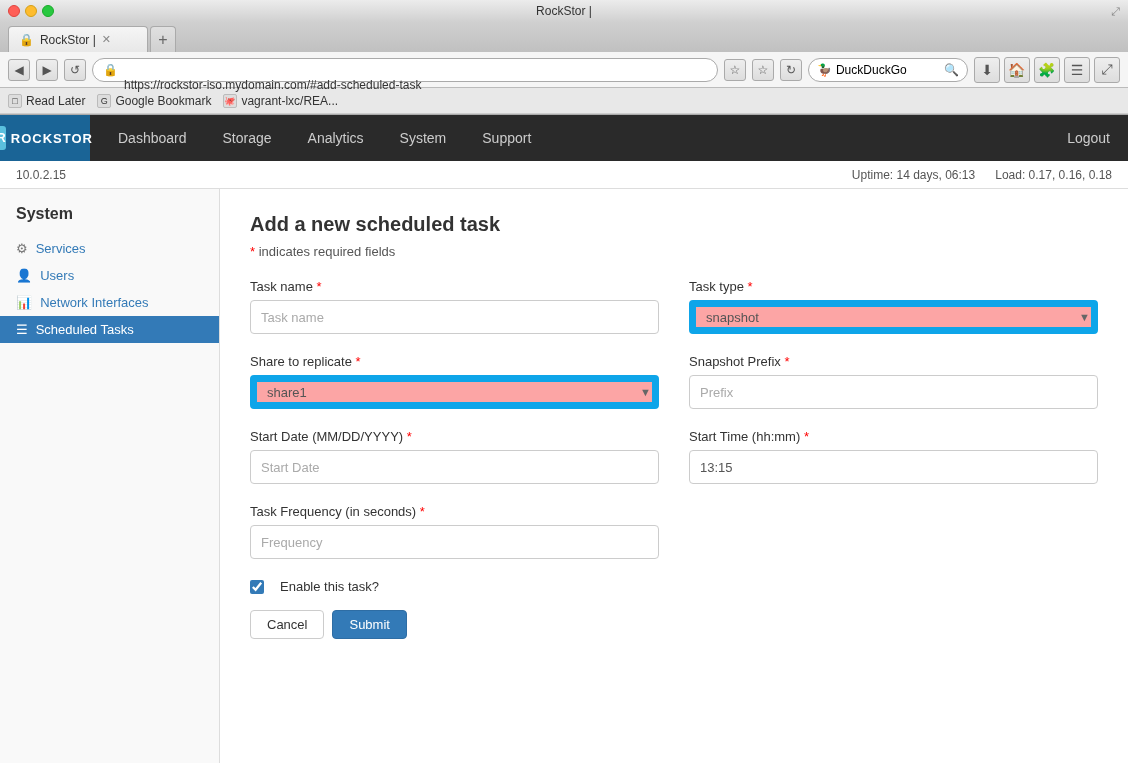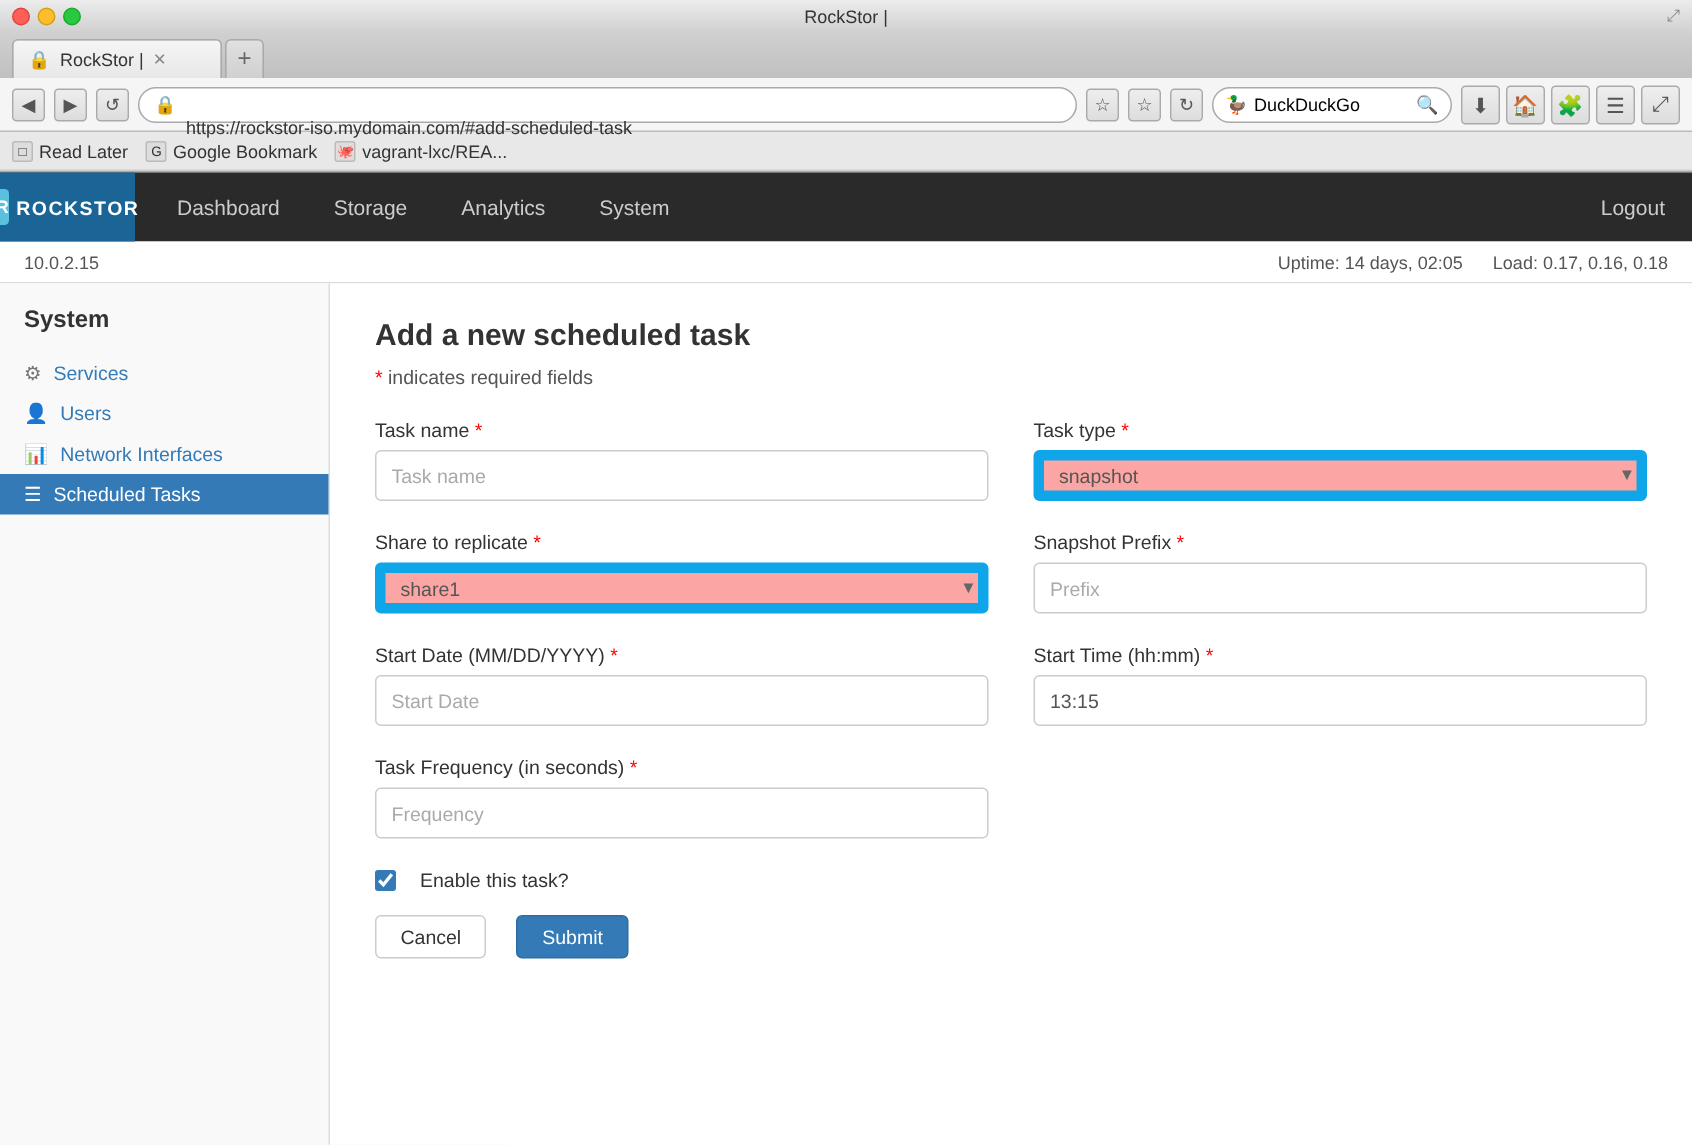--- a/index.html
+++ b/index.html
@@ -70,21 +70,21 @@
     .form-input { height: 34px; border: 1px solid #ccc; border-radius: 4px; padding: 0 10px; font-size: 13px; color: #555; background: white; width: 100%; }
     .form-input::placeholder { color: #aaa; }
     .form-select-wrapper { position: relative; }
     .form-select { height: 34px; border: 7px solid #0ea5e9; border-radius: 4px; padding: 0 10px; font-size: 13px; color: #555; background: #fca5a5; width: 100%; appearance: none; }
     .select-arrow { position: absolute; right: 8px; top: 50%; transform: translateY(-50%); color: #666; pointer-events: none; font-size: 11px; }
 
     .checkbox-row { display: flex; align-items: center; gap: 16px; margin: 8px 0 16px; }
     .checkbox-row input[type=checkbox] { width: 14px; height: 14px; accent-color: #337ab7; }
     .checkbox-label { font-size: 13px; color: #333; }
 
-    .btn-row { display: flex; gap: 20px; }
+    .btn-row { display: flex; gap: 8px; }
     .btn-cancel { background: white; border: 1px solid #ccc; border-radius: 4px; padding: 6px 16px; font-size: 13px; color: #333; cursor: pointer; }
     .btn-submit { background: #337ab7; border: 1px solid #2e6da4; border-radius: 4px; padding: 6px 16px; font-size: 13px; color: white; cursor: pointer; }
   </style>
 </head>
 <body>
 
 <div class="browser-chrome">
   <div class="browser-titlebar">
     <div class="traffic-lights">
       <div class="traffic-light tl-red"></div>
@@ -148,30 +148,31 @@
 <div class="app-header">
   <div class="app-logo">
     <div class="logo-icon">R</div>
     <span class="logo-text">ROCKSTOR</span>
   </div>
   <nav class="app-nav">
     <div class="nav-item">Dashboard</div>
     <div class="nav-item">Storage</div>
     <div class="nav-item">Analytics</div>
     <div class="nav-item">System</div>
+    <div class="nav-item">Support</div>
   </nav>
   <div class="app-nav-right">
     <div class="logout-btn">Logout</div>
   </div>
 </div>
 
 <div class="status-bar">
   <span>10.0.2.15</span>
   <span class="status-right">
-    <span>Uptime: 14 days, 02:05</span>
+    <span>Uptime: 14 days, 06:13</span>
     &nbsp;&nbsp;&nbsp;&nbsp;
     <span>Load: 0.17, 0.16, 0.18</span>
   </span>
 </div>
 
 <div class="main-layout">
 
   <div class="sidebar">
     <div class="sidebar-heading">System</div>
     <div class="sidebar-item">

